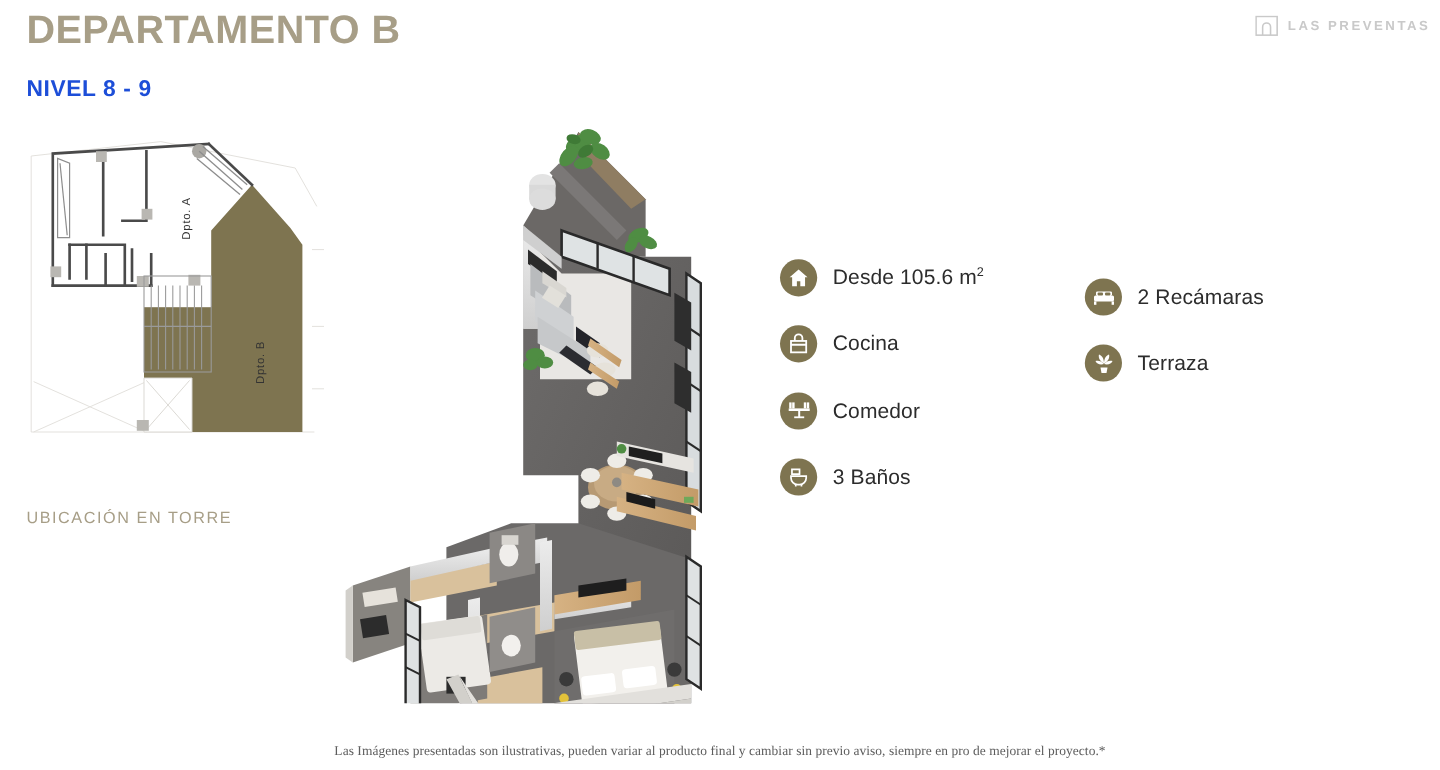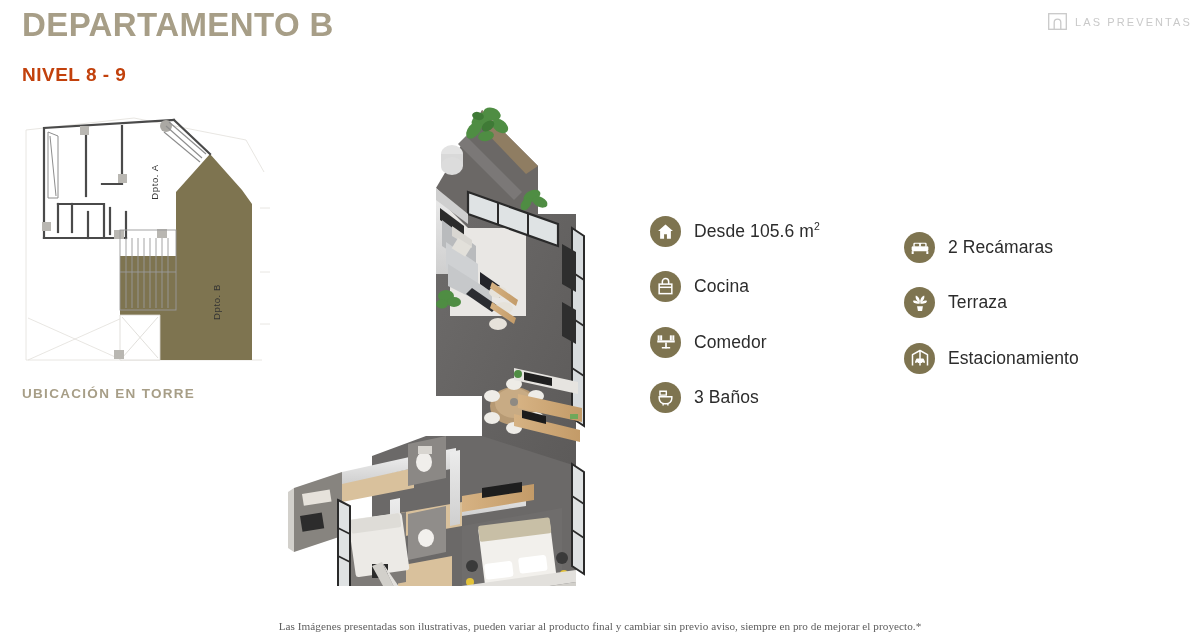--- a/index.html
+++ b/index.html
@@ -13,40 +13,40 @@
 
   
   .title {
     position: absolute; left: 22px; top: 6px;
     font-size: 33px; font-weight: 700; letter-spacing: 0.4px;
     color: #a79e87; white-space: nowrap;
   }
   .subtitle {
     position: absolute; left: 22px; top: 64px;
     font-size: 19px; font-weight: 700; letter-spacing: 0.5px;
-    color: #c2410c; white-space: nowrap;
+    color: #1d4ed8; white-space: nowrap;
   }
 
   
   .brand {
     position: absolute; right: 8px; top: 13px;
     display: flex; align-items: center; gap: 8px;
   }
   .brand-mark { width: 19px; height: 17px; display: block; }
   .brand-text {
-    font-size: 11px; letter-spacing: 2.1px; color: #c9c9c9; font-weight: 400;
+    font-size: 11px; letter-spacing: 2.1px; color: #c9c9c9; font-weight: 700;
     white-space: nowrap;
   }
 
   
   .tower { position: absolute; left: 14px; top: 112px; width: 262px; height: 252px; }
   .tower svg { display: block; }
   .tower-label {
-    position: absolute; left: 22px; top: 386px;
-    font-size: 13.5px; letter-spacing: 1.3px; color: #a79e87; font-weight: 700;
+    position: absolute; left: 22px; top: 424px;
+    font-size: 13.5px; letter-spacing: 1.3px; color: #a79e87; font-weight: 400;
     white-space: nowrap;
   }
   .dpto-text {
     font-family: "Liberation Sans", sans-serif;
     font-size: 9.5px; fill: #333; letter-spacing: 0.6px;
   }
 
   
   .render { position: absolute; left: 286px; top: 96px; width: 330px; height: 490px; }
   .render svg { display: block; }
@@ -430,31 +430,19 @@
             <path d="M12 12c0-5 2-8 5-9 1 3-1 7-5 9z"></path>
             <path d="M12 12.5C9.5 9.5 6 8.5 3.5 9.5c1 2.8 4.5 4 8.5 3z"></path>
             <path d="M12 12.5c2.5-3 6-4 8.5-3-1 2.8-4.5 4-8.5 3z"></path>
             <path d="M8.5 16h7l-1 5.5h-5z"></path>
           </svg>
         </span>
         <span class="feat-label">Terraza</span>
       </div>
 
 
-      <div class="feat">
-        <span class="feat-icon">
-          <svg width="20" height="20" viewBox="0 0 24 24" fill="none" stroke="#fff" stroke-width="1.8" stroke-linejoin="round">
-            <path d="M3 21V8l9-5v18"></path>
-            <path d="M12 3l9 5v13"></path>
-            <path d="M7 18v-2.2l1.3-2.6h7.4l1.3 2.6V18" fill="#fff" stroke="#fff" stroke-width="1.4"></path>
-            <circle cx="8.6" cy="18.2" r="1.1" fill="#7e7450" stroke="none"></circle>
-            <circle cx="15.4" cy="18.2" r="1.1" fill="#7e7450" stroke="none"></circle>
-          </svg>
-        </span>
-        <span class="feat-label">Estacionamiento</span>
-      </div>
 
     </div>
   </div>
 
   <div class="footer">Las Imágenes presentadas son ilustrativas, pueden variar al producto final y cambiar sin previo aviso, siempre en pro de mejorar el proyecto.*</div>
 
 </div>
 
 </body></html>

